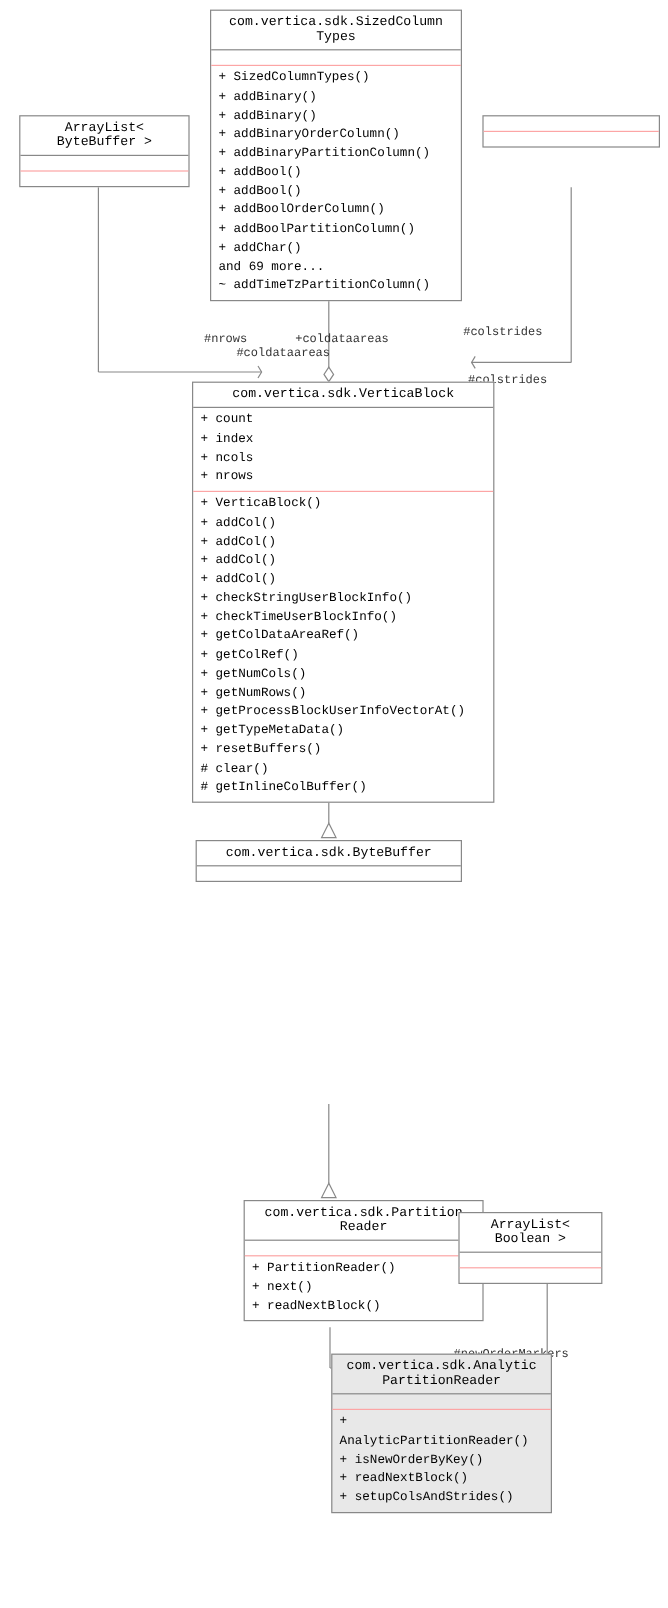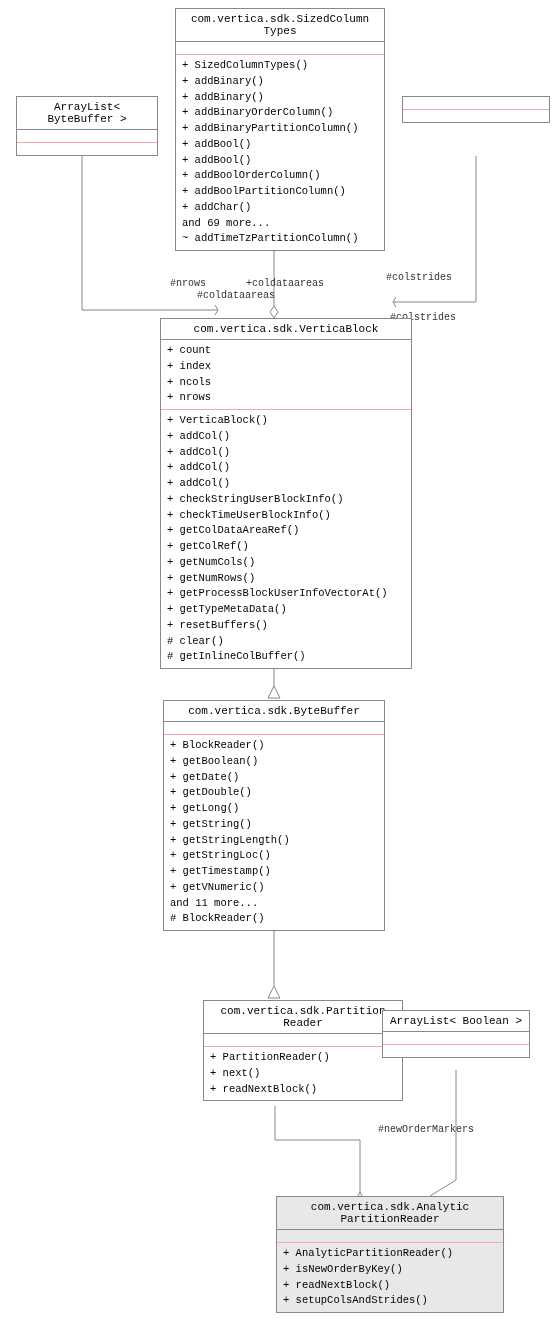--- a/index.html
+++ b/index.html
@@ -154,53 +154,39 @@
       + getTypeMetaData()<br>
       + resetBuffers()<br>
       # clear()<br>
       # getInlineColBuffer()
     </div>
   </div>
 
   <div class="uml-box" style="left:163px; top:700px; width:222px;">
     <div class="uml-header">com.vertica.sdk.ByteBuffer</div>
     <div class="uml-section uml-section-empty"></div>
-    <div class="uml-section">
-      + BlockReader()<br>
-      + getBoolean()<br>
-      + getDate()<br>
-      + getDouble()<br>
-      + getLong()<br>
-      + getString()<br>
-      + getStringLength()<br>
-      + getStringLoc()<br>
-      + getTimestamp()<br>
-      + getVNumeric()<br>
-      and 11 more...<br>
-      # BlockReader()
-    </div>
   </div>
 
   <div class="uml-box" style="left:175px; top:1000px; width:200px;margin-left:28px;">
     <div class="uml-header">com.vertica.sdk.Partition<br>Reader</div>
     <div class="uml-section uml-section-empty"></div>
     <div class="uml-section">
       + PartitionReader()<br>
       + next()<br>
       + readNextBlock()
     </div>
   </div>
 
-  <div class="uml-box" style="left:382px; top:1010px; width:148px;">
+  <div class="uml-box" style="left:382px; top:1010px; width:120px;">
     <div class="uml-header">ArrayList&lt; Boolean &gt;</div>
     <div class="uml-section uml-section-empty"></div>
     <div class="uml-section uml-section-empty"></div>
   </div>
 
-  <div class="uml-box shaded" style="left:276px; top:1196px; width:228px;">
+  <div class="uml-box shaded" style="left:276px; top:1128px; width:184px;">
     <div class="uml-header">com.vertica.sdk.Analytic<br>PartitionReader</div>
     <div class="uml-section uml-section-empty"></div>
     <div class="uml-section">
       + AnalyticPartitionReader()<br>
       + isNewOrderByKey()<br>
       + readNextBlock()<br>
       + setupColsAndStrides()
     </div>
   </div>
 

